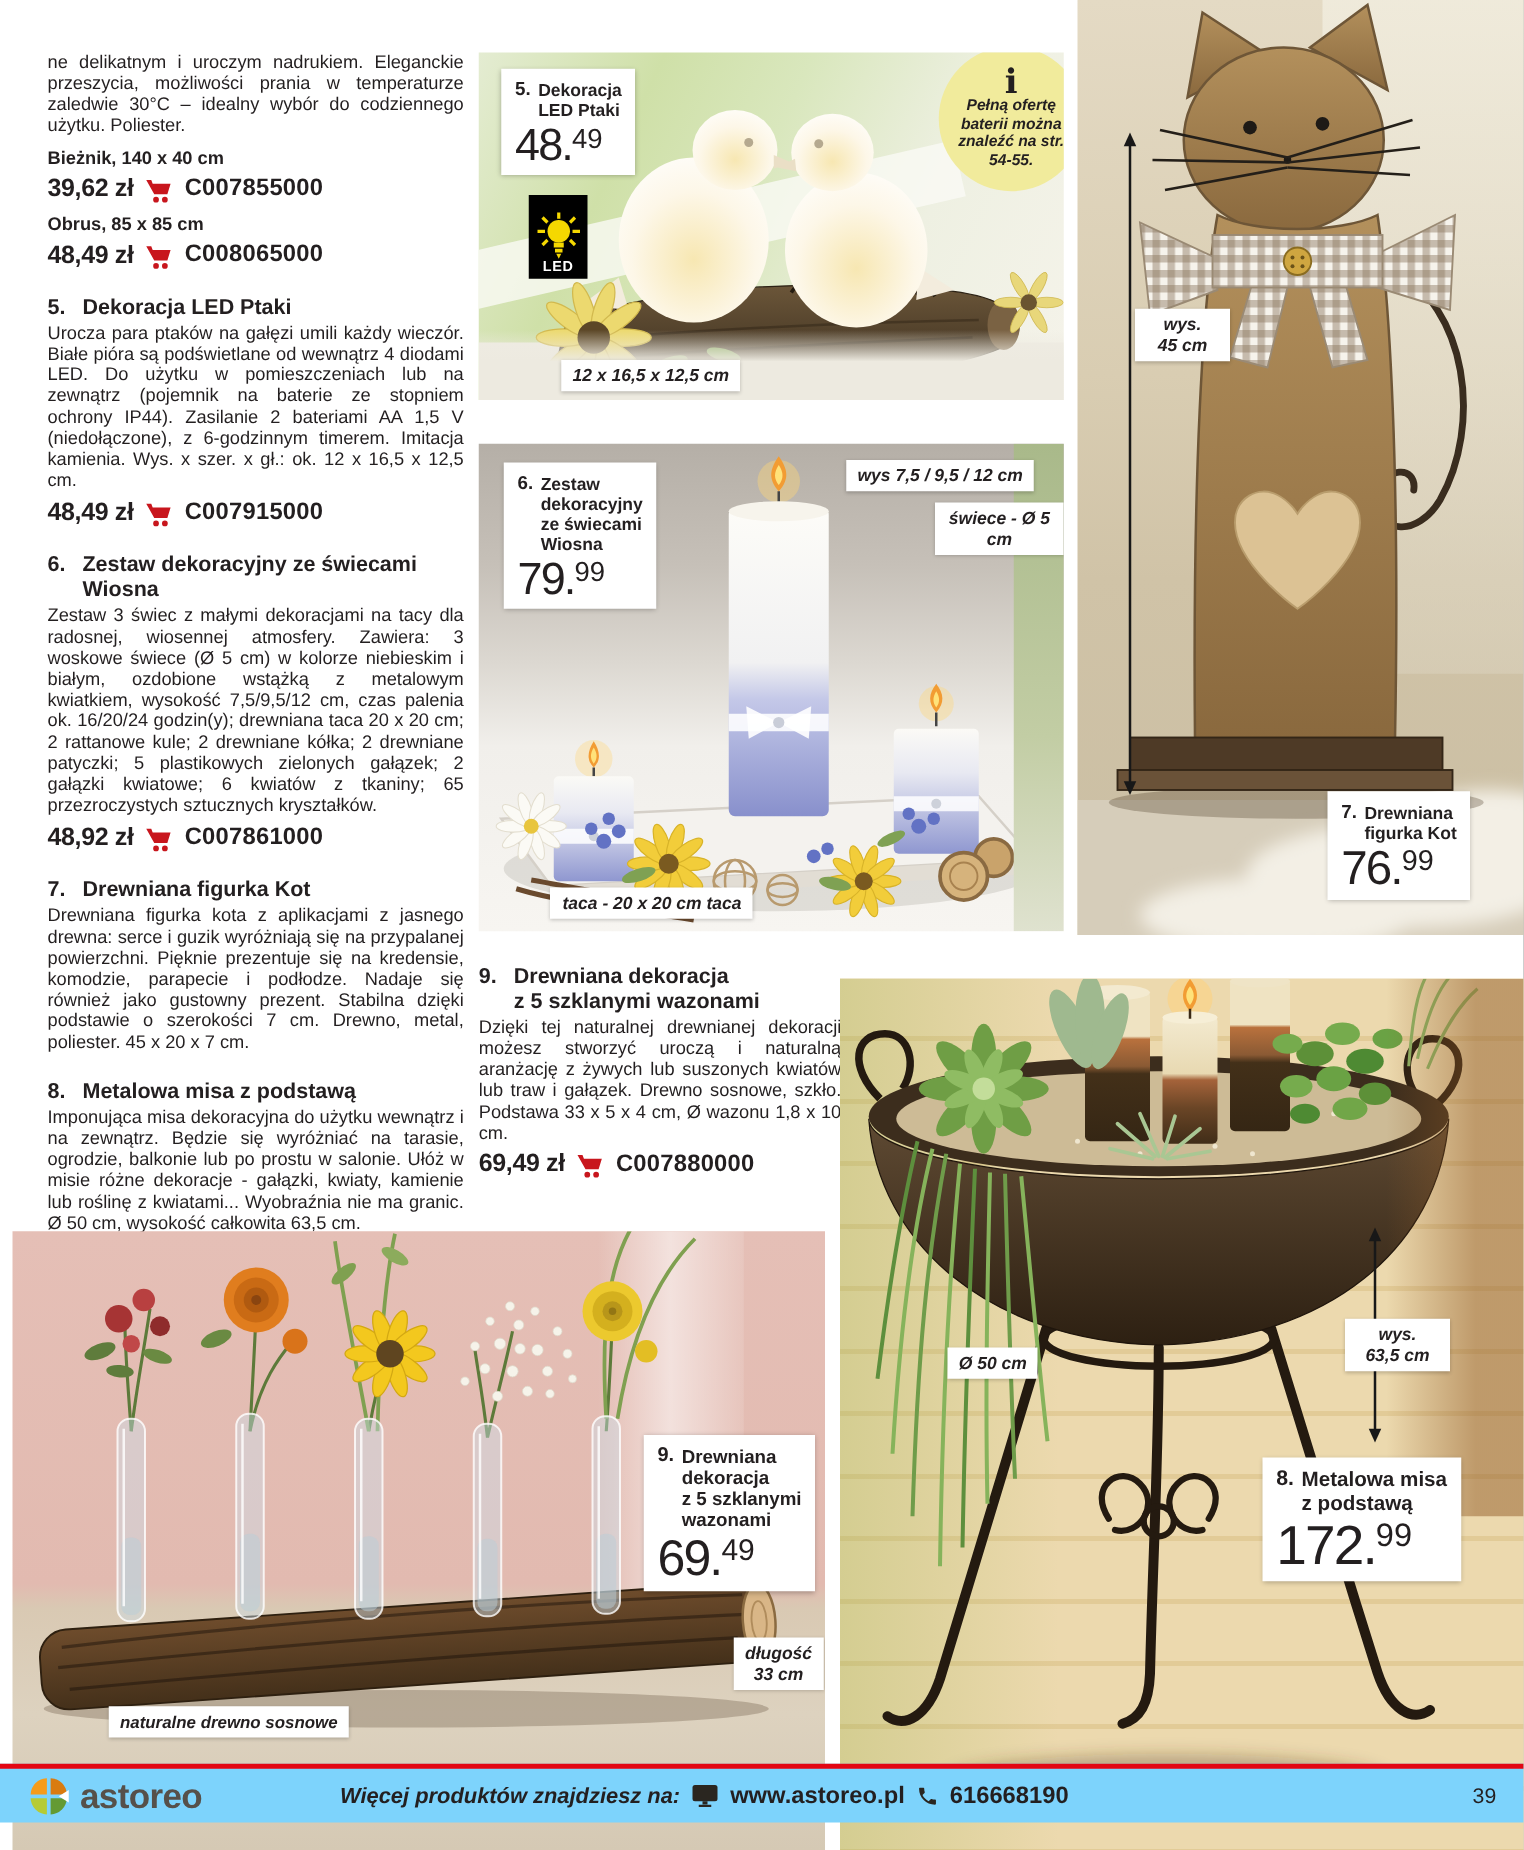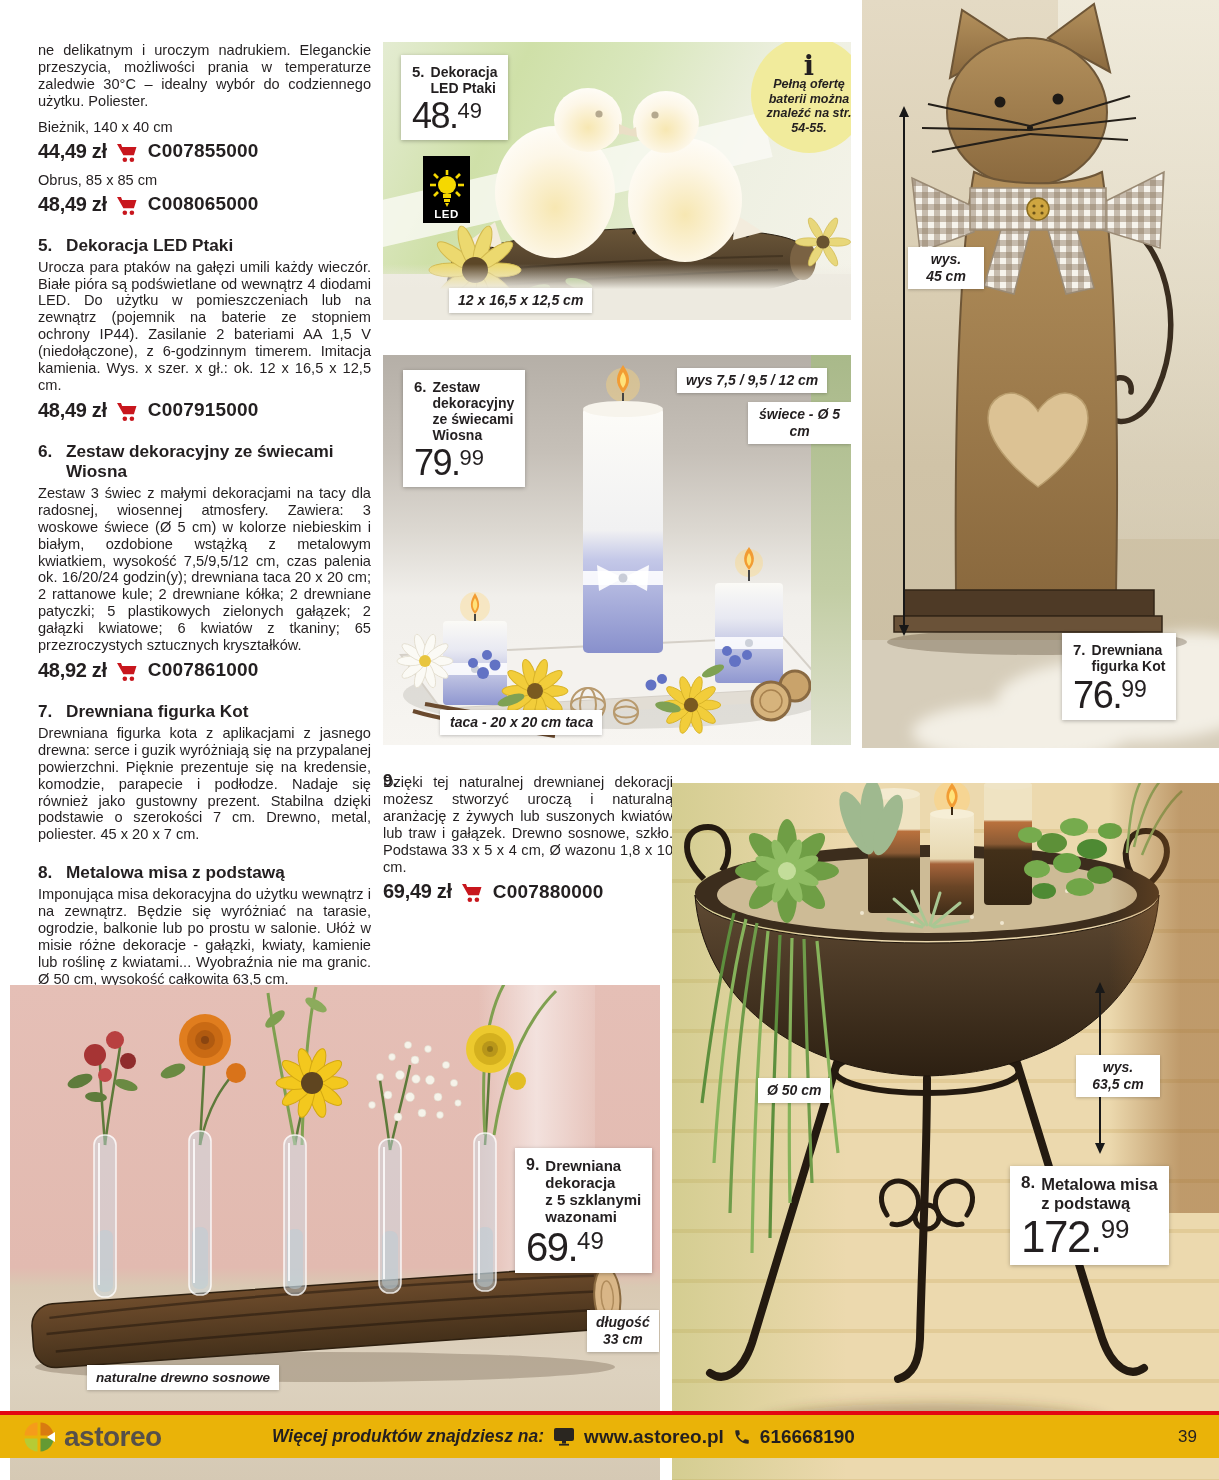--- a/index.html
+++ b/index.html
@@ -3,21 +3,21 @@
 <meta charset="utf-8">
 <style>
   html,body{margin:0;padding:0;background:#888;}
   .page{position:relative;width:1219px;height:1480px;background:#ffffff;overflow:hidden;
         font-family:"Liberation Sans",sans-serif;color:#231f20;margin:0 auto;}
   .pre{white-space:pre-line;}
 
   
   .col-left{position:absolute;left:38px;top:42px;width:333px;}
   .desc{font-size:14.6px;line-height:16.9px;text-align:justify;margin:0;}
-  .vlabel{font-size:14.6px;margin:9px 0 0;}
+  .vlabel{font-size:14.6px;margin:9px 0 0;font-weight:bold;}
   .prow{display:flex;align-items:center;gap:8px;margin:5px 0 0;font-weight:700;}
   .prow .pr{font-size:20px;letter-spacing:-.3px;}
   .prow .cd{font-size:19px;letter-spacing:.2px;}
   .cart{flex:0 0 auto;margin-top:2px;}
   .phead{position:relative;padding-left:28px;font-size:17.2px;font-weight:700;line-height:20px;margin:19px 0 4px;}
   .phead .n{position:absolute;left:0;}
   .col-mid{position:absolute;left:383px;top:770px;width:290px;}
   .col-mid .phead{margin-top:0;}
 
   
@@ -67,41 +67,41 @@
   .ibadge .ii{font-family:"DejaVu Serif",serif;font-weight:900;font-size:27px;line-height:22px;}
   .ibadge .itx{font-style:italic;font-weight:700;font-size:12.5px;line-height:14.5px;}
   .ledbox{position:absolute;width:47px;height:64px;background:#000;display:flex;flex-direction:column;
         align-items:center;justify-content:flex-end;padding-bottom:3px;z-index:5;}
   .ledbox .ledtx{color:#fff;font-weight:700;font-size:11.5px;letter-spacing:.5px;}
   .varrow{position:absolute;width:2px;background:#181818;z-index:4;}
   .varrow::before{content:"";position:absolute;top:-11px;left:-4px;border:5px solid transparent;border-bottom:11px solid #181818;}
   .varrow::after{content:"";position:absolute;bottom:-11px;left:-4px;border:5px solid transparent;border-top:11px solid #181818;}
 
   
-  .footer{position:absolute;left:0;top:1411px;width:1219px;height:47px;background:#eab308;
+  .footer{position:absolute;left:0;top:1411px;width:1219px;height:47px;background:#7dd3fc;
         border-top:4px solid #e30613;display:flex;align-items:center;z-index:20;
         padding:0 22px;box-sizing:border-box;}
   .brand{display:flex;align-items:center;gap:8px;width:250px;}
   .brand-name{font-weight:700;font-size:28px;color:#56504a;letter-spacing:-.5px;}
   .fcenter{flex:1;display:flex;align-items:center;justify-content:flex-start;gap:9px;}
   .tagline{font-style:italic;font-weight:600;font-size:17.5px;}
   .website,.phone-num{font-weight:700;font-size:19px;}
   .pagenum{width:60px;text-align:right;font-size:17px;}
 </style>
 </head>
 <body>
 
 <div class="page">
 
   <div class="col-left">
     <p class="desc">ne delikatnym i uroczym nadrukiem. Eleganckie przeszycia, możliwości prania w temperaturze zaledwie 30°C – idealny wybór do codziennego użytku. Poliester.</p>
 
     <p class="vlabel">Bieżnik, 140 x 40 cm</p>
     <div class="prow">
-      <span class="pr">44,49 zł</span>
+      <span class="pr">39,62 zł</span>
       <svg class="cart" width="25" height="21" viewBox="0 0 26 22">
           <path d="M2,2 h4.2 l1.2,3.2 h15 l-2.7,8.8 H8.7 Z" fill="#c8161d"></path>
           <circle cx="10.2" cy="18.6" r="2.4" fill="#c8161d"></circle>
           <circle cx="17.6" cy="18.6" r="2.4" fill="#c8161d"></circle>
         </svg>
       <span class="cd">C007855000</span>
     </div>
 
     <p class="vlabel">Obrus, 85 x 85 cm</p>
     <div class="prow">
@@ -148,21 +148,22 @@
       <svg class="cart" width="25" height="21" viewBox="0 0 26 22">
           <path d="M2,2 h4.2 l1.2,3.2 h15 l-2.7,8.8 H8.7 Z" fill="#c8161d"></path>
           <circle cx="10.2" cy="18.6" r="2.4" fill="#c8161d"></circle>
           <circle cx="17.6" cy="18.6" r="2.4" fill="#c8161d"></circle>
         </svg>
       <span class="cd">C007903000</span>
     </div>
   </div>
 
   <div class="col-mid">
-    <h3 class="phead pre"><span class="n">9.</span></h3>
+    <h3 class="phead pre"><span class="n">9.</span><span class="pre">Drewniana dekoracja
+z 5 szklanymi wazonami</span></h3>
     <p class="desc">Dzięki tej naturalnej drewnianej dekoracji możesz stworzyć uroczą i naturalną aranżację z żywych lub suszonych kwiatów lub traw i gałązek. Drewno sosnowe, szkło. Podstawa 33 x 5 x 4 cm, Ø wazonu 1,8 x 10 cm.</p>
     <div class="prow">
       <span class="pr">69,49 zł</span>
       <svg class="cart" width="25" height="21" viewBox="0 0 26 22">
           <path d="M2,2 h4.2 l1.2,3.2 h15 l-2.7,8.8 H8.7 Z" fill="#c8161d"></path>
           <circle cx="10.2" cy="18.6" r="2.4" fill="#c8161d"></circle>
           <circle cx="17.6" cy="18.6" r="2.4" fill="#c8161d"></circle>
         </svg>
       <span class="cd">C007880000</span>
     </div>

